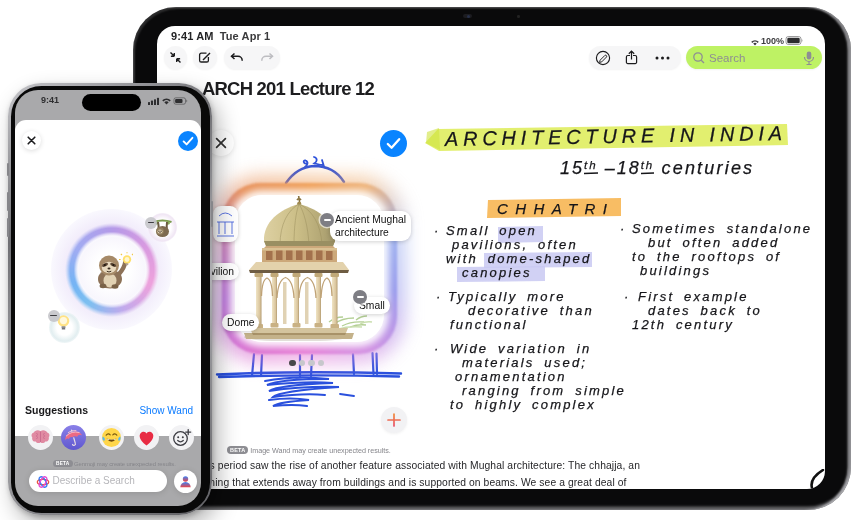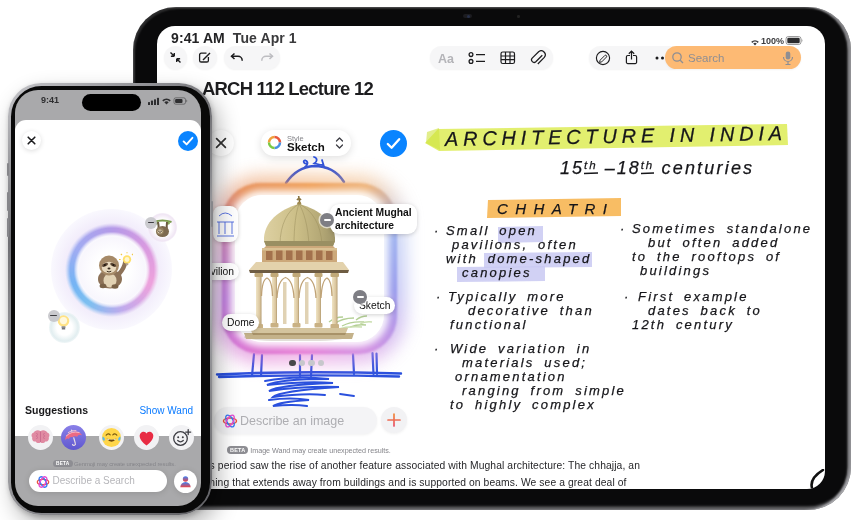--- a/index.html
+++ b/index.html
@@ -5,21 +5,21 @@
   html,body{margin:0;padding:0;background:#fff;}
   #stage{position:relative;width:860px;height:520px;background:#fff;overflow:hidden;
     font-family:"Liberation Sans", sans-serif;}
   .abs{position:absolute;}
   
   #ipad{position:absolute;left:133px;top:7px;width:718px;height:503px;
     background:#0a0a0b;border-radius:43px;
     box-shadow:inset -3.5px 0 2px rgba(235,235,240,.55), inset 2px 2px 2px rgba(255,255,255,.14), inset 0 -3.5px 2.5px rgba(235,235,240,.38);}
   #ipadScreen{position:absolute;left:157px;top:26px;width:668px;height:463px;
     background:#fff;border-radius:18px;overflow:hidden;}
-  .ipadStatus{position:absolute;top:4px;left:14px;font-size:14px;font-weight:700;color:#242426;letter-spacing:.1px;}
+  .ipadStatus{position:absolute;top:4px;left:14px;font-size:11px;font-weight:700;color:#242426;letter-spacing:.1px;}
   .ipadStatusR{position:absolute;top:6px;right:20px;height:10px;}
   .tbtn{position:absolute;top:20px;height:23px;background:#f6f6f7;border-radius:12px;
     box-shadow:0 1px 2px rgba(0,0,0,.05);display:flex;align-items:center;justify-content:center;}
   .noteTitle{position:absolute;left:45px;top:52px;font-size:18.5px;font-weight:700;color:#1d1d1f;letter-spacing:-0.8px;}
   
   .para{position:absolute;font-size:10.3px;color:#27272a;letter-spacing:.1px;white-space:nowrap;}
   
   .imgPill{position:absolute;left:57px;top:381px;width:163px;height:27px;border-radius:14px;
     background:#f4f4f6;box-shadow:0 1px 3px rgba(0,0,0,.06);}
   .imgPill .ph{position:absolute;left:26px;top:6.5px;font-size:12.5px;color:#aeaeb2;}
@@ -104,92 +104,58 @@
       <svg width="46" height="14" viewBox="0 0 46 14">
         <g fill="none" stroke-width="1.5">
           <path d="M5.5 2.5 L2.5 5.2 L5.5 8" stroke="#1c1c1e"></path>
           <path d="M2.7 5.2 H9 a4.2 4.2 0 0 1 4.2 4.2 v.3" stroke="#1c1c1e"></path>
           <path d="M40.5 2.5 L43.5 5.2 L40.5 8" stroke="#bdbdc1"></path>
           <path d="M43.3 5.2 H37 a4.2 4.2 0 0 0-4.2 4.2 v.3" stroke="#bdbdc1"></path>
         </g>
       </svg>
     </div>
 
-    <div class="tbtn" style="left:273px;width:123px;">
-      <svg width="113" height="16" viewBox="0 0 113 16">
-        <text x="3" y="12.5" font-size="12.5" font-weight="700" fill="#b4b4b8" font-family="Liberation Sans">Aa</text>
-        <g stroke="#1c1c1e" stroke-width="1.3" fill="none">
-          <circle cx="36" cy="4.6" r="1.9"></circle>
-          <path d="M41 4.6 H50"></path>
-          <circle cx="36" cy="11.4" r="1.9"></circle>
-          <path d="M41 11.4 H50"></path>
-        </g>
-        <g stroke="#1c1c1e" stroke-width="1.2" fill="none">
-          <rect x="66" y="2" width="13.5" height="11.5" rx="1.8"></rect>
-          <path d="M66 6 h13.5 M66 9.7 h13.5 M70.5 2 v11.5 M75 2 v11.5"></path>
-        </g>
-        <g stroke="#1c1c1e" stroke-width="1.25" fill="none">
-          <path d="M107.3 5.2 L100.8 11.7 a2.55 2.55 0 0 1-3.6-3.6 L103.6 1.7 a4.05 4.05 0 0 1 5.7 5.7 L102.8 14"></path>
-        </g>
-      </svg>
-    </div>
 
     <div class="tbtn" style="left:432px;width:92px;">
       <svg width="82" height="16" viewBox="0 0 82 16">
         <g stroke="#1c1c1e" stroke-width="1.15" fill="none">
           <circle cx="9" cy="8" r="6.6"></circle>
           <path d="M5.6 12.4 L6.1 10.2 L10.9 5.4 a1.15 1.15 0 0 1 1.6 1.6 L7.7 11.9 Z" stroke-width=".95" stroke-linejoin="round"></path>
         </g>
         <g stroke="#1c1c1e" stroke-width="1.2" fill="none">
           <path d="M36 5.5 h-2.2 a1.4 1.4 0 0 0-1.4 1.4 v5.3 a1.4 1.4 0 0 0 1.4 1.4 h7.4 a1.4 1.4 0 0 0 1.4-1.4 V6.9 a1.4 1.4 0 0 0-1.4-1.4 H39"></path>
           <path d="M37.5 9.5 V1.6 M34.8 3.8 37.5 1.2 40.2 3.8"></path>
         </g>
         <g fill="#1c1c1e">
           <circle cx="63" cy="8" r="1.5"></circle>
             <circle cx="68.5" cy="8" r="1.5"></circle>
             <circle cx="74" cy="8" r="1.5"></circle>
         </g>
       </svg>
     </div>
 
-    <div class="tbtn" style="left:508px;width:136px;background:#fdba74;">
+    <div class="tbtn" style="left:529px;width:136px;background:#bef264;">
       <svg width="128" height="16" viewBox="0 0 128 16">
         <g stroke="#8e8e93" stroke-width="1.3" fill="none">
           <circle cx="8" cy="7" r="4.2"></circle>
             <path d="M11.2 10.2 L14 13"></path>
         </g>
         <text x="19" y="12" font-size="11.5" fill="#8e8e93" font-family="Liberation Sans">Search</text>
         <g stroke="#8e8e93" stroke-width="1.2" fill="none">
           <rect x="116.7" y="1.5" width="4.6" height="8" rx="2.3" fill="#8e8e93" stroke="none"></rect>
           <path d="M114.5 7 a4.5 4.5 0 0 0 9 0 M119 11.5 v3 M116.5 14.5 h5"></path>
         </g>
       </svg>
     </div>
-    <div class="noteTitle">ARCH 112 Lecture 12</div>
+    <div class="noteTitle">ARCH 201 Lecture 12</div>
 
     <div class="circBtn" style="left:50.5px;top:103.5px;width:26px;height:26px;box-shadow:0 1px 5px rgba(0,0,0,.10);">
       <svg width="26" height="26" viewBox="0 0 26 26">
           <path d="M8.6 8.6 L17.4 17.4 M17.4 8.6 L8.6 17.4" stroke="#333" stroke-width="1.7" stroke-linecap="round"></path>
         </svg>
-    </div>
-    <div class="abs" style="left:104px;top:104px;width:90px;height:25.5px;border-radius:13px;background:#fff;box-shadow:0 2px 8px rgba(0,0,0,.13);">
-      <svg style="position:absolute;left:6px;top:5px;" width="15" height="15" viewBox="0 0 15 15">
-        <g fill="none" stroke-width="2.5">
-          <path d="M2 7.5 A5.5 5.5 0 0 1 7.5 2" stroke="#f0a13c"></path>
-          <path d="M7.5 2 A5.5 5.5 0 0 1 13 7.5" stroke="#e8583e"></path>
-          <path d="M13 7.5 A5.5 5.5 0 0 1 7.5 13" stroke="#4a90e2"></path>
-          <path d="M7.5 13 A5.5 5.5 0 0 1 2 7.5" stroke="#7ac943"></path>
-        </g>
-        <circle cx="7" cy="6.8" r="2.6" fill="#fff" opacity=".9"></circle>
-      </svg>
-      <div class="abs" style="left:26px;top:3.5px;font-size:7.5px;color:#86868b;">Style</div>
-      <div class="abs" style="left:26px;top:11px;font-size:11.5px;font-weight:700;color:#111;">Sketch</div>
-      <svg style="position:absolute;right:7px;top:7px;" width="9" height="12" viewBox="0 0 9 12">
-        <path d="M1.5 4 L4.5 1 L7.5 4 M1.5 8 L4.5 11 L7.5 8" stroke="#3c3c43" stroke-width="1.3" fill="none" stroke-linecap="round" stroke-linejoin="round"></path>
-      </svg>
     </div>
     <div class="blueCheck" style="left:222.5px;top:103.5px;width:27px;height:27px;">
       <svg width="27" height="27" viewBox="0 0 27 27">
           <path d="M7.8 14 L11.6 17.8 L19.2 9.2" stroke="#fff" stroke-width="2.3" fill="none" stroke-linecap="round" stroke-linejoin="round"></path>
         </svg>
     </div>
 
     <svg class="abs" style="left:0;top:0;" width="668" height="463" viewBox="0 0 668 463">
       <g fill="none" stroke="#2a50dd" stroke-linecap="round">
 
@@ -304,23 +270,23 @@
     <div class="abs" style="left:56px;top:180px;width:25px;height:36px;border-radius:8px;background:#fff;box-shadow:0 1px 4px rgba(0,0,0,.2);">
       <svg width="25" height="36" viewBox="0 0 25 36">
           <g stroke="#4a66e0" stroke-width="1" fill="none" opacity=".9">
         <path d="M6 10 Q12 4 19 10 M4 16 h17 M6 16 l0 12 M12 16 v12 M19 16 v12 M4 30 h17"></path>
           </g>
         </svg>
     </div>
 
     <div class="tag" style="left:36px;top:237px;">Pavilion</div>
     <div class="tag" style="left:65px;top:288px;">Dome</div>
-    <div class="tag" style="left:173px;top:178px;font-weight:bold;">Ancient Mughal<br>architecture</div>
+    <div class="tag" style="left:173px;top:185px;">Ancient Mughal<br>architecture</div>
     <div class="minus" style="left:163px;top:187px;"></div>
-    <div class="tag" style="left:197px;top:271px;">Sketch</div>
+    <div class="tag" style="left:197px;top:271px;">Small</div>
     <div class="minus" style="left:196px;top:264px;"></div>
 
     <svg class="abs" style="left:650px;top:443px;" width="18" height="20" viewBox="0 0 18 20">
       <path d="M16 1 C 8 6, 3 12, 5 19" stroke="#111" stroke-width="2.6" fill="none" stroke-linecap="round"></path>
     </svg>
 
     <svg class="abs" style="left:0;top:0;" width="668" height="463" viewBox="0 0 668 463">
 
       <path d="M281 103 L 630 98 L 631 119 L 282 125 L 268 117 Z" fill="#e0ee63" opacity=".92"></path>
       <path d="M270 106 l 12 -4 l 1 22 l -14 -7 Z" fill="#cfe23f" opacity=".6"></path>
@@ -358,30 +324,20 @@
           <text x="481" y="275">First example</text>
           <text x="491" y="289">dates back to</text>
           <text x="475" y="303">12th century</text>
         </g>
       </g>
     </svg>
 
     <div class="para" style="left:38px;top:434px;">This period saw the rise of another feature associated with Mughal architecture: The chhajja, an</div>
     <div class="para" style="left:39px;top:451px;">awning that extends away from buildings and is supported on beams. We see a great deal of</div>
 
-    <div class="imgPill">
-      <svg style="position:absolute;left:8px;top:6px;" width="16" height="16" viewBox="0 0 16 16">
-        <g fill="none" stroke-width="1.5">
-          <ellipse cx="8" cy="8" rx="6.5" ry="3.1" stroke="#e8543e" transform="rotate(0 8 8)"></ellipse>
-          <ellipse cx="8" cy="8" rx="6.5" ry="3.1" stroke="#3478f6" transform="rotate(60 8 8)"></ellipse>
-          <ellipse cx="8" cy="8" rx="6.5" ry="3.1" stroke="#e44bd3" transform="rotate(120 8 8)"></ellipse>
-        </g>
-      </svg>
-      <div class="ph">Describe an image</div>
-    </div>
     <div class="plusBtn">
       <svg width="26" height="26" viewBox="0 0 26 26">
         <defs>
             <linearGradient id="plusg" x1="0" y1="0" x2="0" y2="1">
           <stop offset="0" stop-color="#f28a3a"></stop>
               <stop offset="1" stop-color="#e8506a"></stop>
             </linearGradient>
           </defs>
         <path d="M13 7 v12 M7 13 h12" stroke="url(#plusg)" stroke-width="1.7" stroke-linecap="round"></path>
       </svg>

